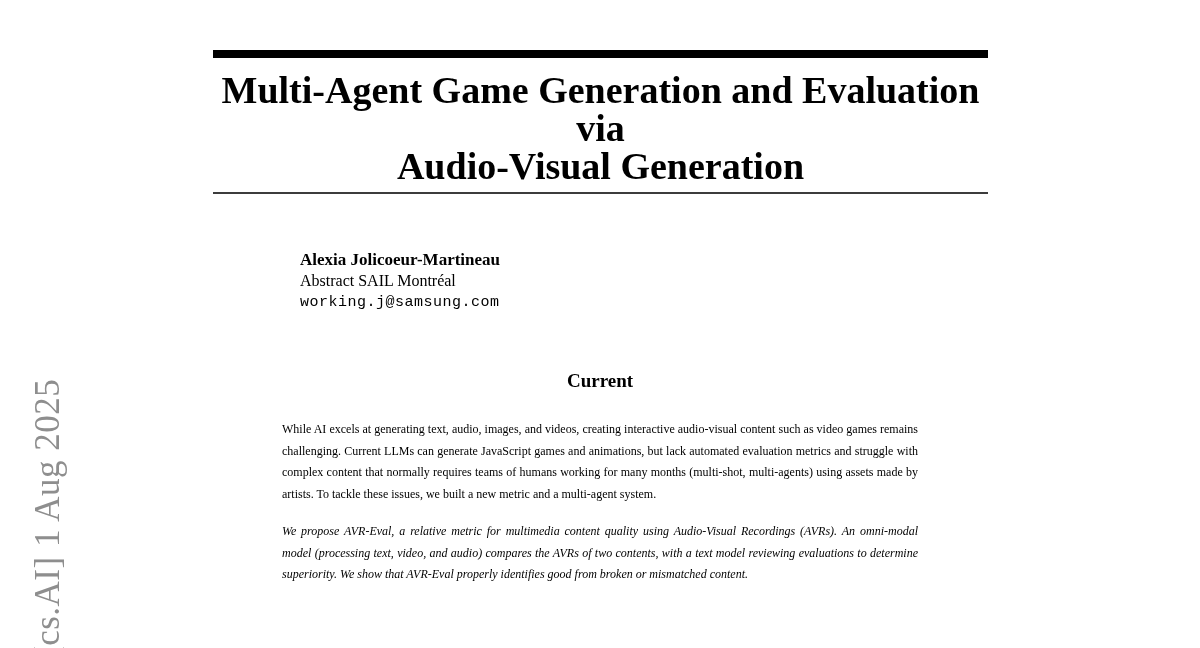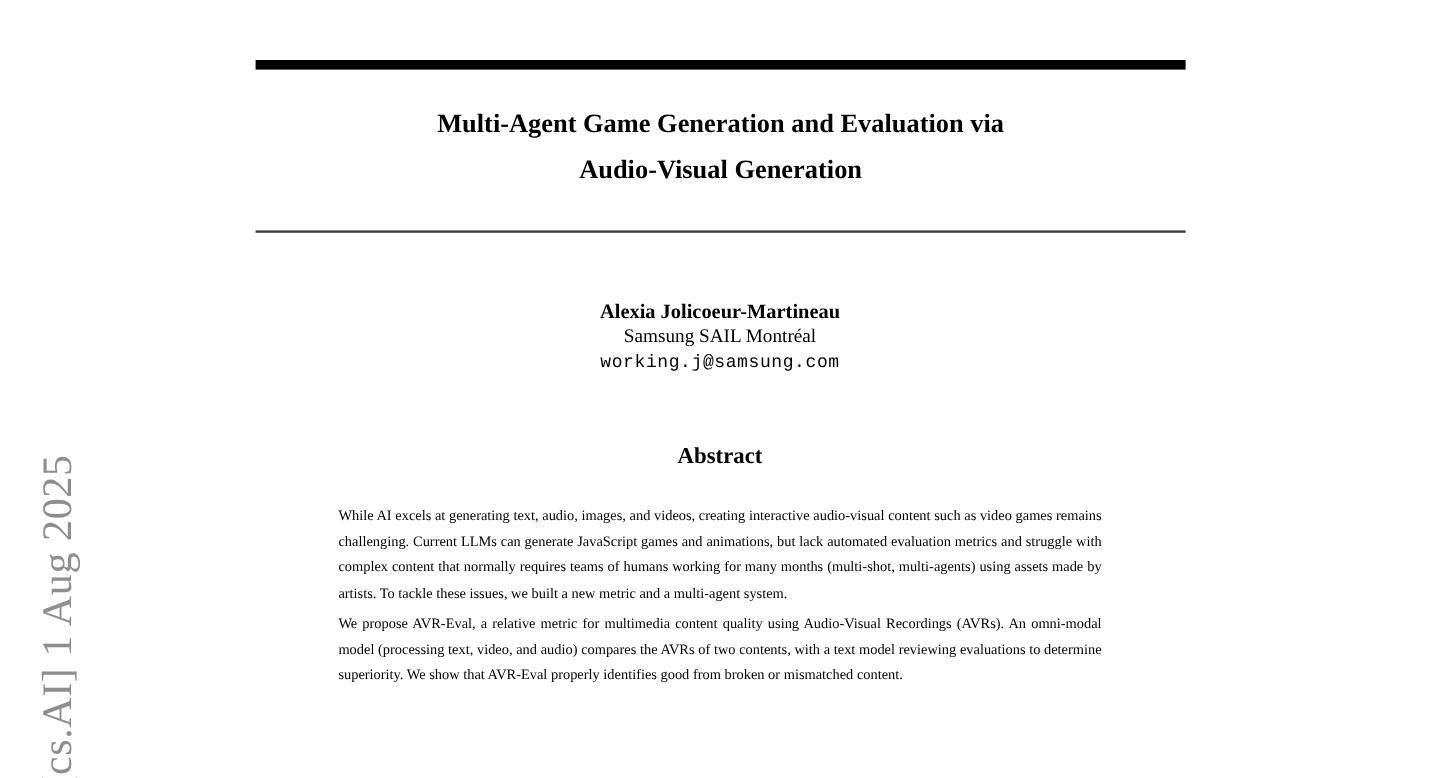--- a/index.html
+++ b/index.html
@@ -35,33 +35,33 @@
   }
   .rule-thin {
     position: absolute;
     left: 213px; top: 192px;
     width: 775px; height: 2px;
     background: #3c3c3c;
   }
 
   .title {
     position: absolute;
-    left: 213px; top: 84px;
+    left: 213px; top: 71px;
     width: 775px;
     text-align: center;
     font-weight: bold;
-    font-size: 22px;
+    font-size: 38px;
     line-height: 38px;
   }
 
   .author-block {
     position: absolute;
     left: 300px; top: 249px;
     width: 600px;
-    text-align: center;
+    text-align: left;
   }
   .author-name   { font-weight: bold; font-size: 17px; line-height: 21px; }
   .author-affil  { font-size: 16px; line-height: 22px; }
   .author-email  { font-family: "Liberation Mono", monospace; font-size: 15px; line-height: 22px; letter-spacing: 0.5px; }
 
   .abstract-heading {
     position: absolute;
     left: 282px; top: 370px;
     width: 636px;
     text-align: center;
@@ -69,41 +69,41 @@
     font-size: 19px;
   }
   .abstract-body {
     position: absolute;
     left: 282px; top: 419px;
     width: 636px;
     font-size: 12px;
     line-height: 21.5px;
     text-align: justify;
   }
-  .abstract-body p + p { margin-top: 4px; }
+  .abstract-body p + p { margin-top: 16px; font-style: italic; }
 </style>
 </head>
 <body>
 
 <div class="page">
 
   <div class="watermark">[cs.AI]  1 Aug 2025</div>
 
   <div class="rule-thick"></div>
 
   <h1 class="title"><span>Multi-Agent Game Generation and Evaluation via</span><br><span>Audio-Visual Generation</span></h1>
 
   <div class="rule-thin"></div>
 
   <div class="author-block">
     <div class="author-name">Alexia Jolicoeur-Martineau</div>
-    <div class="author-affil">Samsung SAIL Montréal</div>
+    <div class="author-affil">Abstract SAIL Montréal</div>
     <div class="author-email">working.j@samsung.com</div>
   </div>
 
-  <div class="abstract-heading">Abstract</div>
+  <div class="abstract-heading">Current</div>
 
   <div class="abstract-body">
     <p>While AI excels at generating text, audio, images, and videos, creating interactive audio-visual content such as video games remains challenging. Current LLMs can generate JavaScript games and animations, but lack automated evaluation metrics and struggle with complex content that normally requires teams of humans working for many months (multi-shot, multi-agents) using assets made by artists. To tackle these issues, we built a new metric and a multi-agent system.</p>
     <p>We propose AVR-Eval, a relative metric for multimedia content quality using Audio-Visual Recordings (AVRs). An omni-modal model (processing text, video, and audio) compares the AVRs of two contents, with a text model reviewing evaluations to determine superiority. We show that AVR-Eval properly identifies good from broken or mismatched content.</p>
   </div>
 
 </div>
 
 </body></html>

